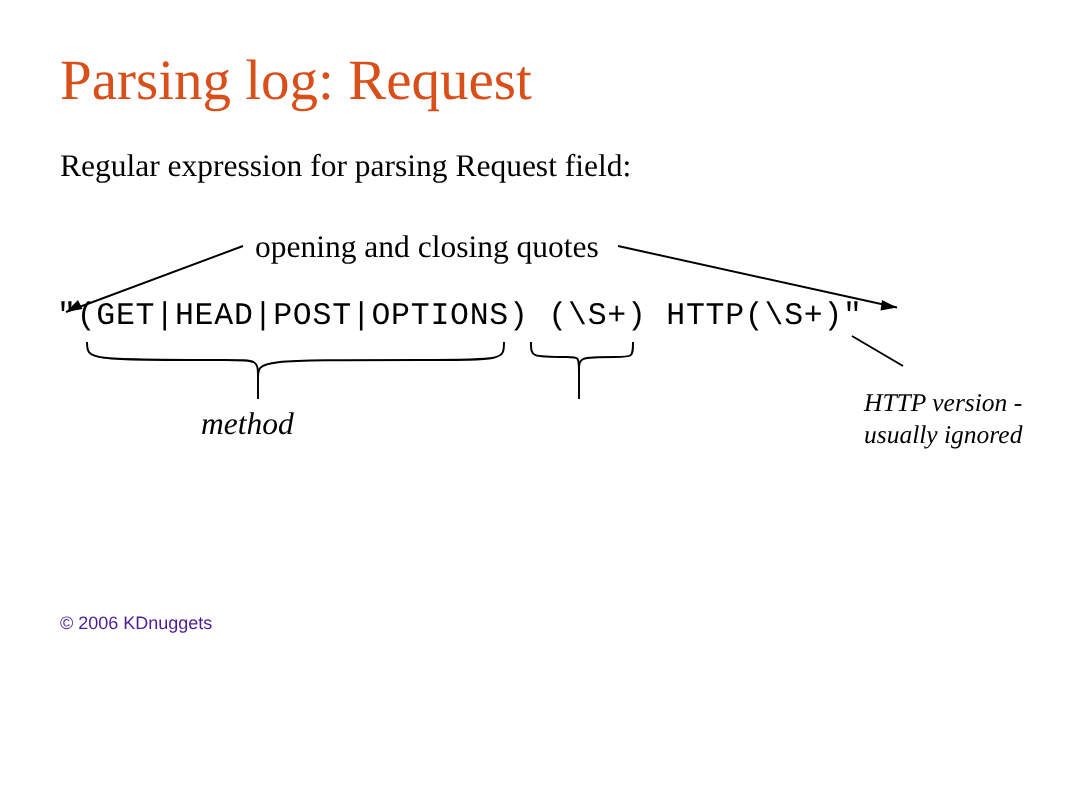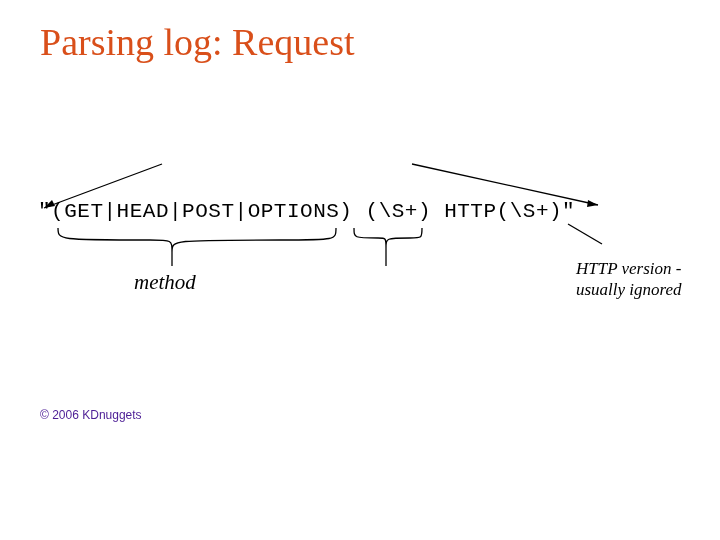--- a/index.html
+++ b/index.html
@@ -1,33 +1,35 @@
 <!DOCTYPE html>
 <html><head>
 <meta charset="utf-8">
 <style>
   * { margin: 0; padding: 0; box-sizing: border-box; }
   html, body { width: 720px; height: 540px; background: #fff; font-family: Georgia, 'Times New Roman', serif; }
-  .slide { position: relative; width: 720px; height: 438px; padding: 20px 40px; }
+  .slide { position: relative; width: 720px; height: 438px; padding: 32px 40px; }
   .title { font-size: 38px; color: #d94f1a; font-weight: normal; margin-bottom: 22px; }
   .subtitle { font-size: 21px; color: #000; margin-bottom: 20px; }
   .quotes-label { position: absolute; left: 170px; top: 152px; font-size: 21px; color: #000; }
   .regex-line { position: absolute; left: 38px; top: 200px; font-family: 'Courier New', monospace; font-size: 21px; color: #000; white-space: pre; letter-spacing: 0.5px; }
   .method-label { position: absolute; left: 134px; top: 270px; font-size: 21px; font-style: italic; color: #000; }
   .url-label { position: absolute; left: 352px; top: 270px; width: 190px; font-size: 21px; font-style: italic; color: #000; line-height: 1.25; }
   .http-label { position: absolute; left: 576px; top: 242px; width: 130px; font-size: 17px; font-style: italic; color: #000; line-height: 1.25; margin-top: 16px; }
   .footer { position: absolute; left: 40px; bottom: 16px; font-family: Arial, Helvetica, sans-serif; font-size: 12px; color: #4c1d95; }
   svg.overlay { position: absolute; left: 0; top: 0; width: 720px; height: 540px; pointer-events: none; }
 </style>
 </head>
 <body>
 
 <div class="slide">
   <h1 class="title">Parsing log: Request</h1>
+  <p class="subtitle">Regular expression for parsing Request field:</p>
 
+  <div class="quotes-label">opening and closing quotes</div>
 
   <div class="regex-line">"(GET|HEAD|POST|OPTIONS) (\S+) HTTP(\S+)"</div>
 
   <div class="method-label">method</div>
   <div class="http-label">HTTP version - usually ignored</div>
 
   <svg class="overlay" viewBox="0 0 720 540">
 
     <line x1="162" y1="164" x2="44" y2="208" stroke="#000" stroke-width="1.3"></line>
     <polygon points="44,208 52,200 55,206" fill="#000"></polygon>

